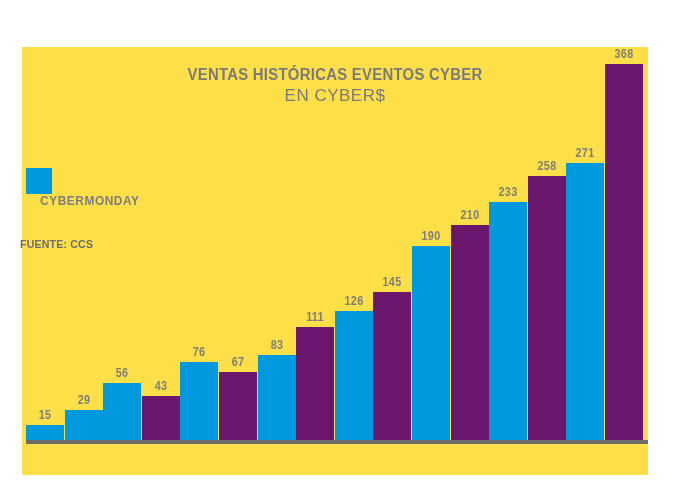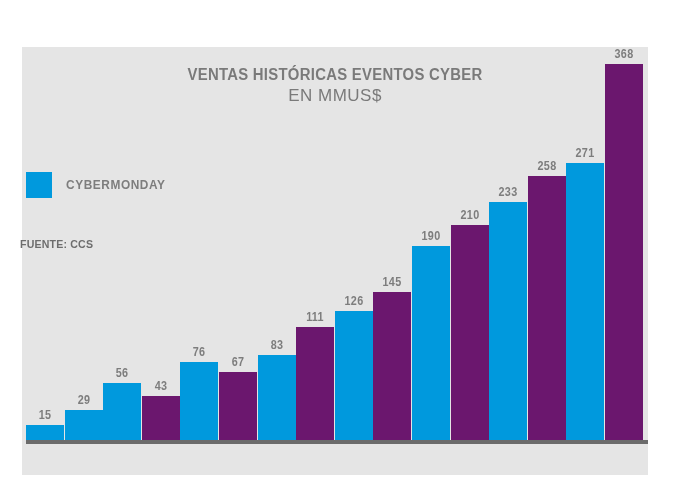--- a/index.html
+++ b/index.html
@@ -54,22 +54,22 @@
   }
 
   
   #legend {
     position: absolute;
     left: 4px;
     top: 121px;
   }
   .legend-row {
     display: flex;
-    align-items: center;
     height: 34px;
+    flex-direction: column;
   }
   .legend-swatch {
     width: 26px;
     height: 26px;
     flex: 0 0 26px;
   }
   .legend-label {
     margin-left: 14px;
     color: #7d7d7d;
     font-size: 12.5px;
@@ -132,25 +132,25 @@
     left: 0;
     top: 0;
     width: 674px;
     height: 489px;
     pointer-events: none;
   }
 </style>
 </head>
 <body style="background: rgb(255, 255, 255);">
 
-<div id="panel" style="background: #e5e5e5;">
+<div id="panel" style="background: #fde047;">
 
   <div id="title-block">
     <span id="title-line1">VENTAS HISTÓRICAS EVENTOS CYBER</span>
-    <span id="title-line2">EN MMUS$</span>
+    <span id="title-line2">EN CYBER$</span>
   </div>
 
   <div id="legend">
     <div class="legend-row">
       <span class="legend-swatch" style="background: rgb(0, 153, 221);"></span>
       <span class="legend-label">CYBERMONDAY</span>
     </div>
   </div>
 
   <div id="source-note">FUENTE: CCS</div>

